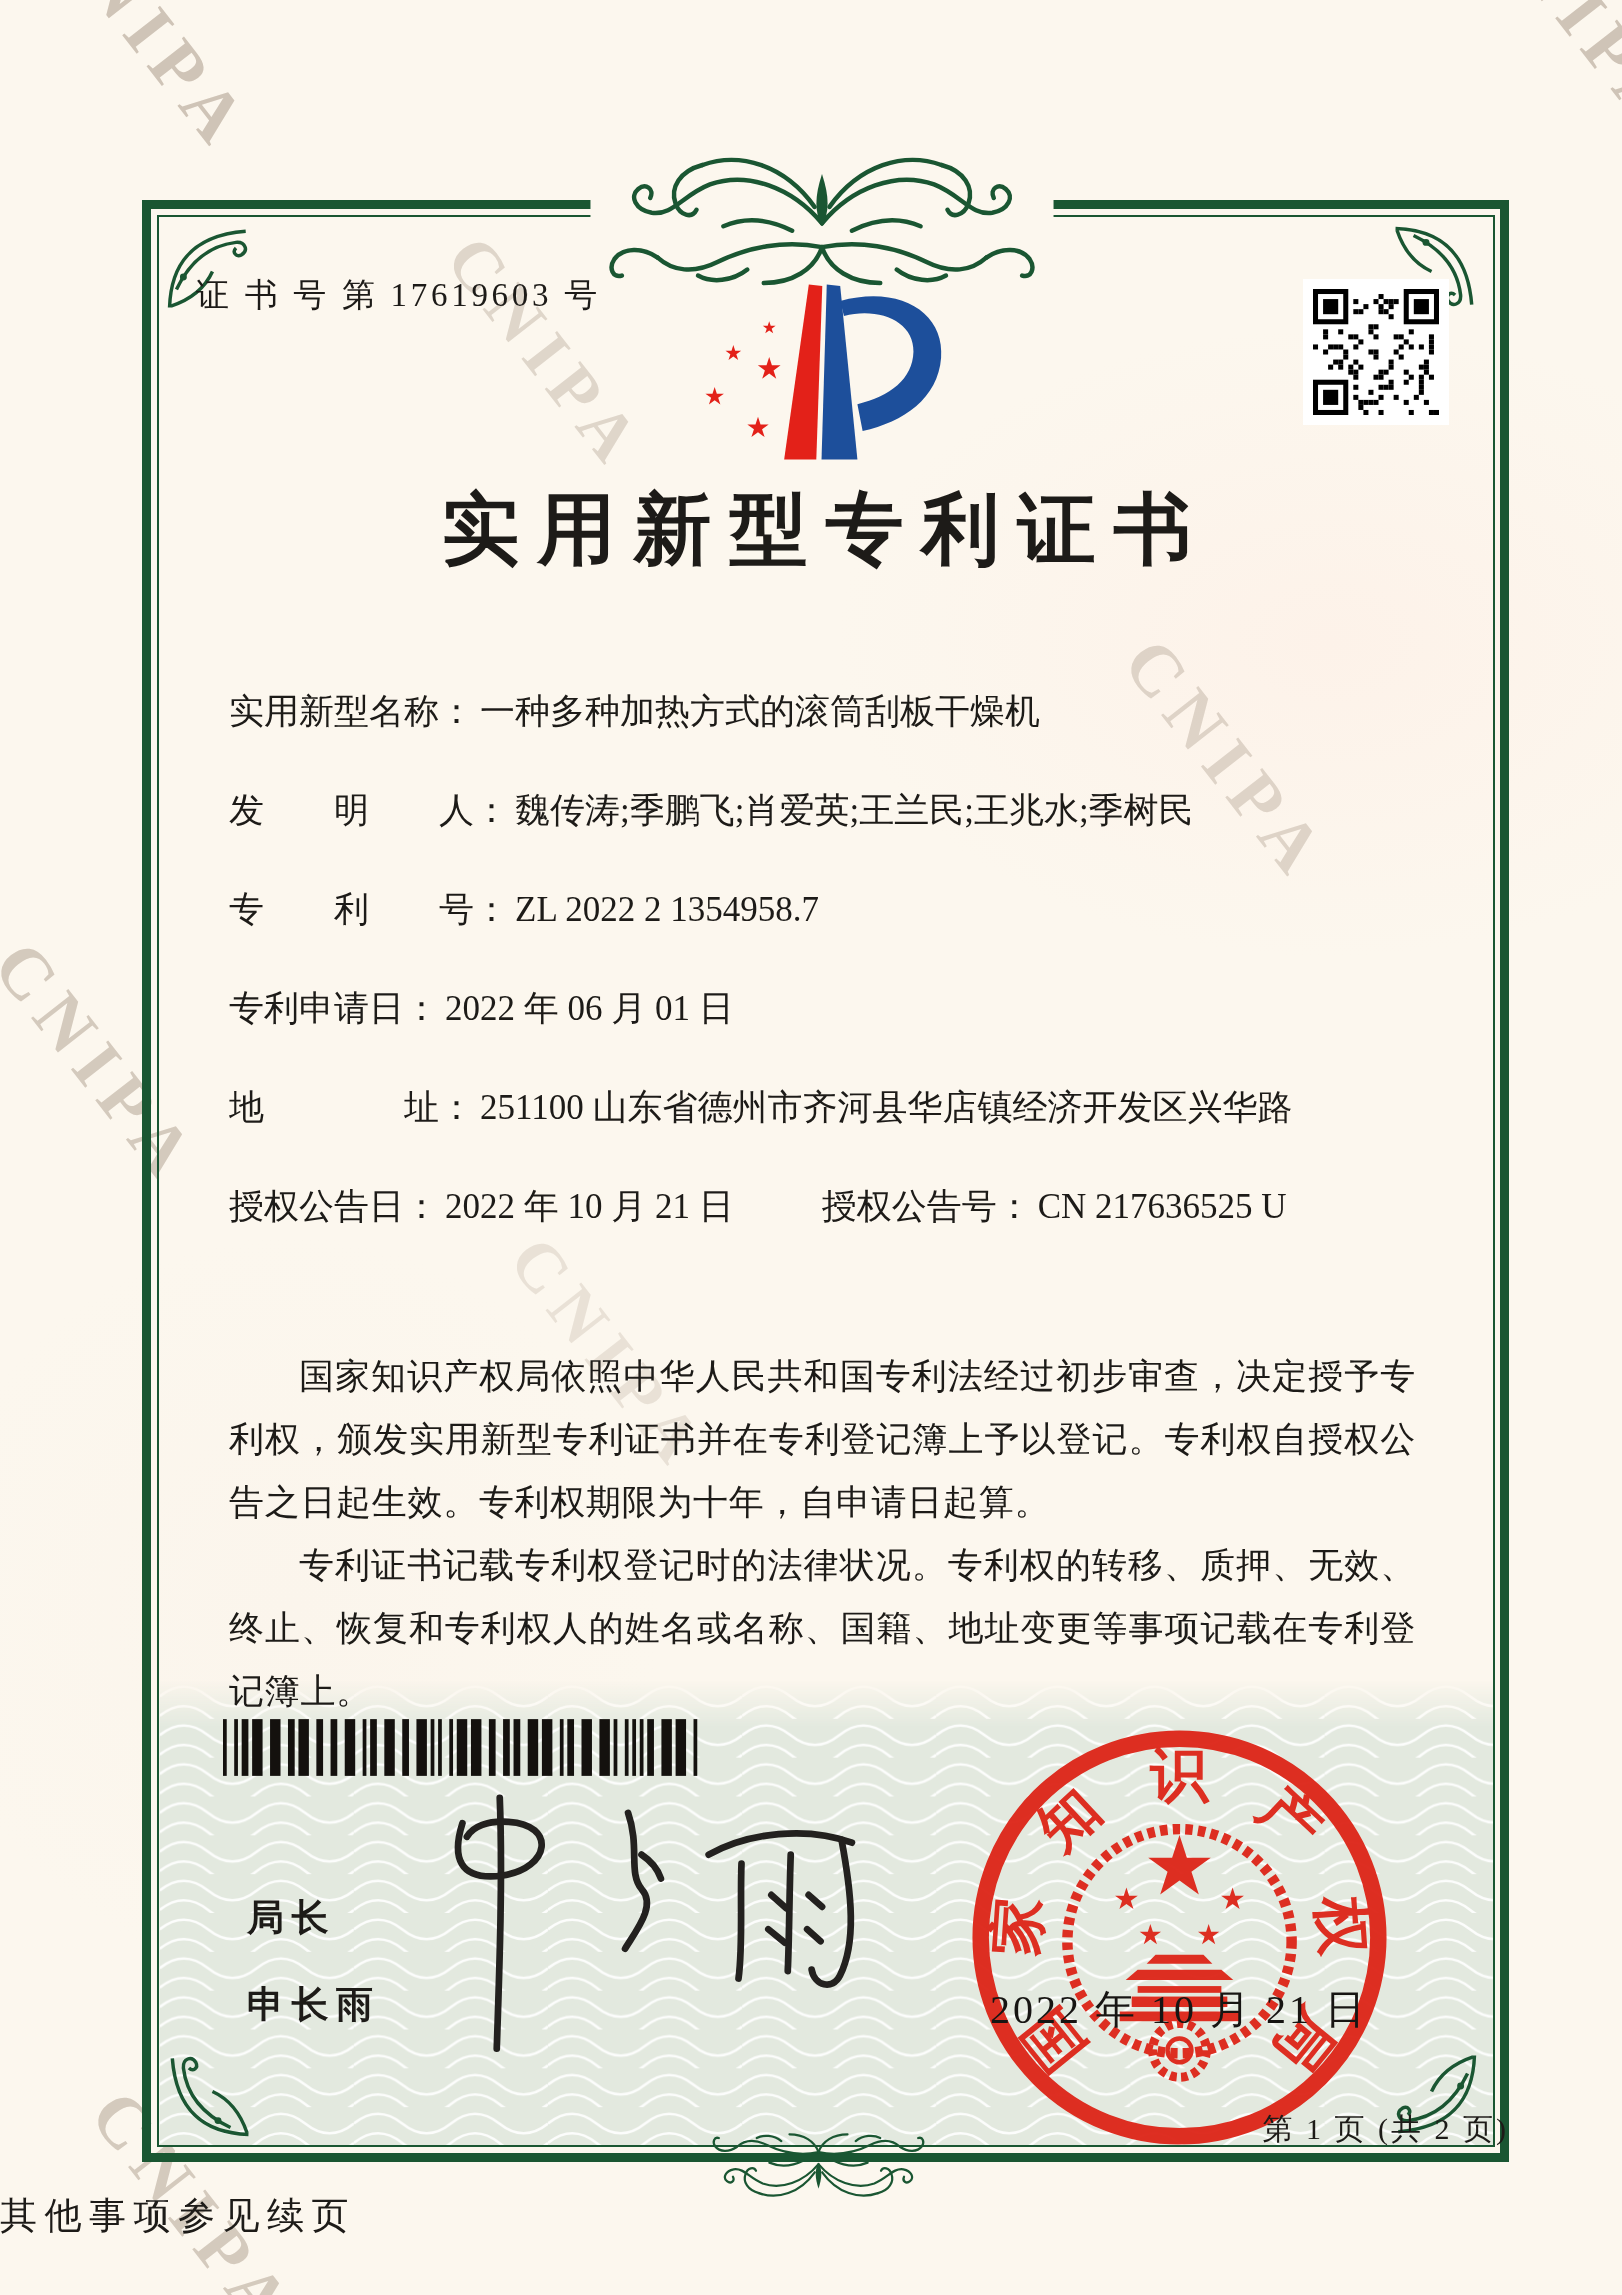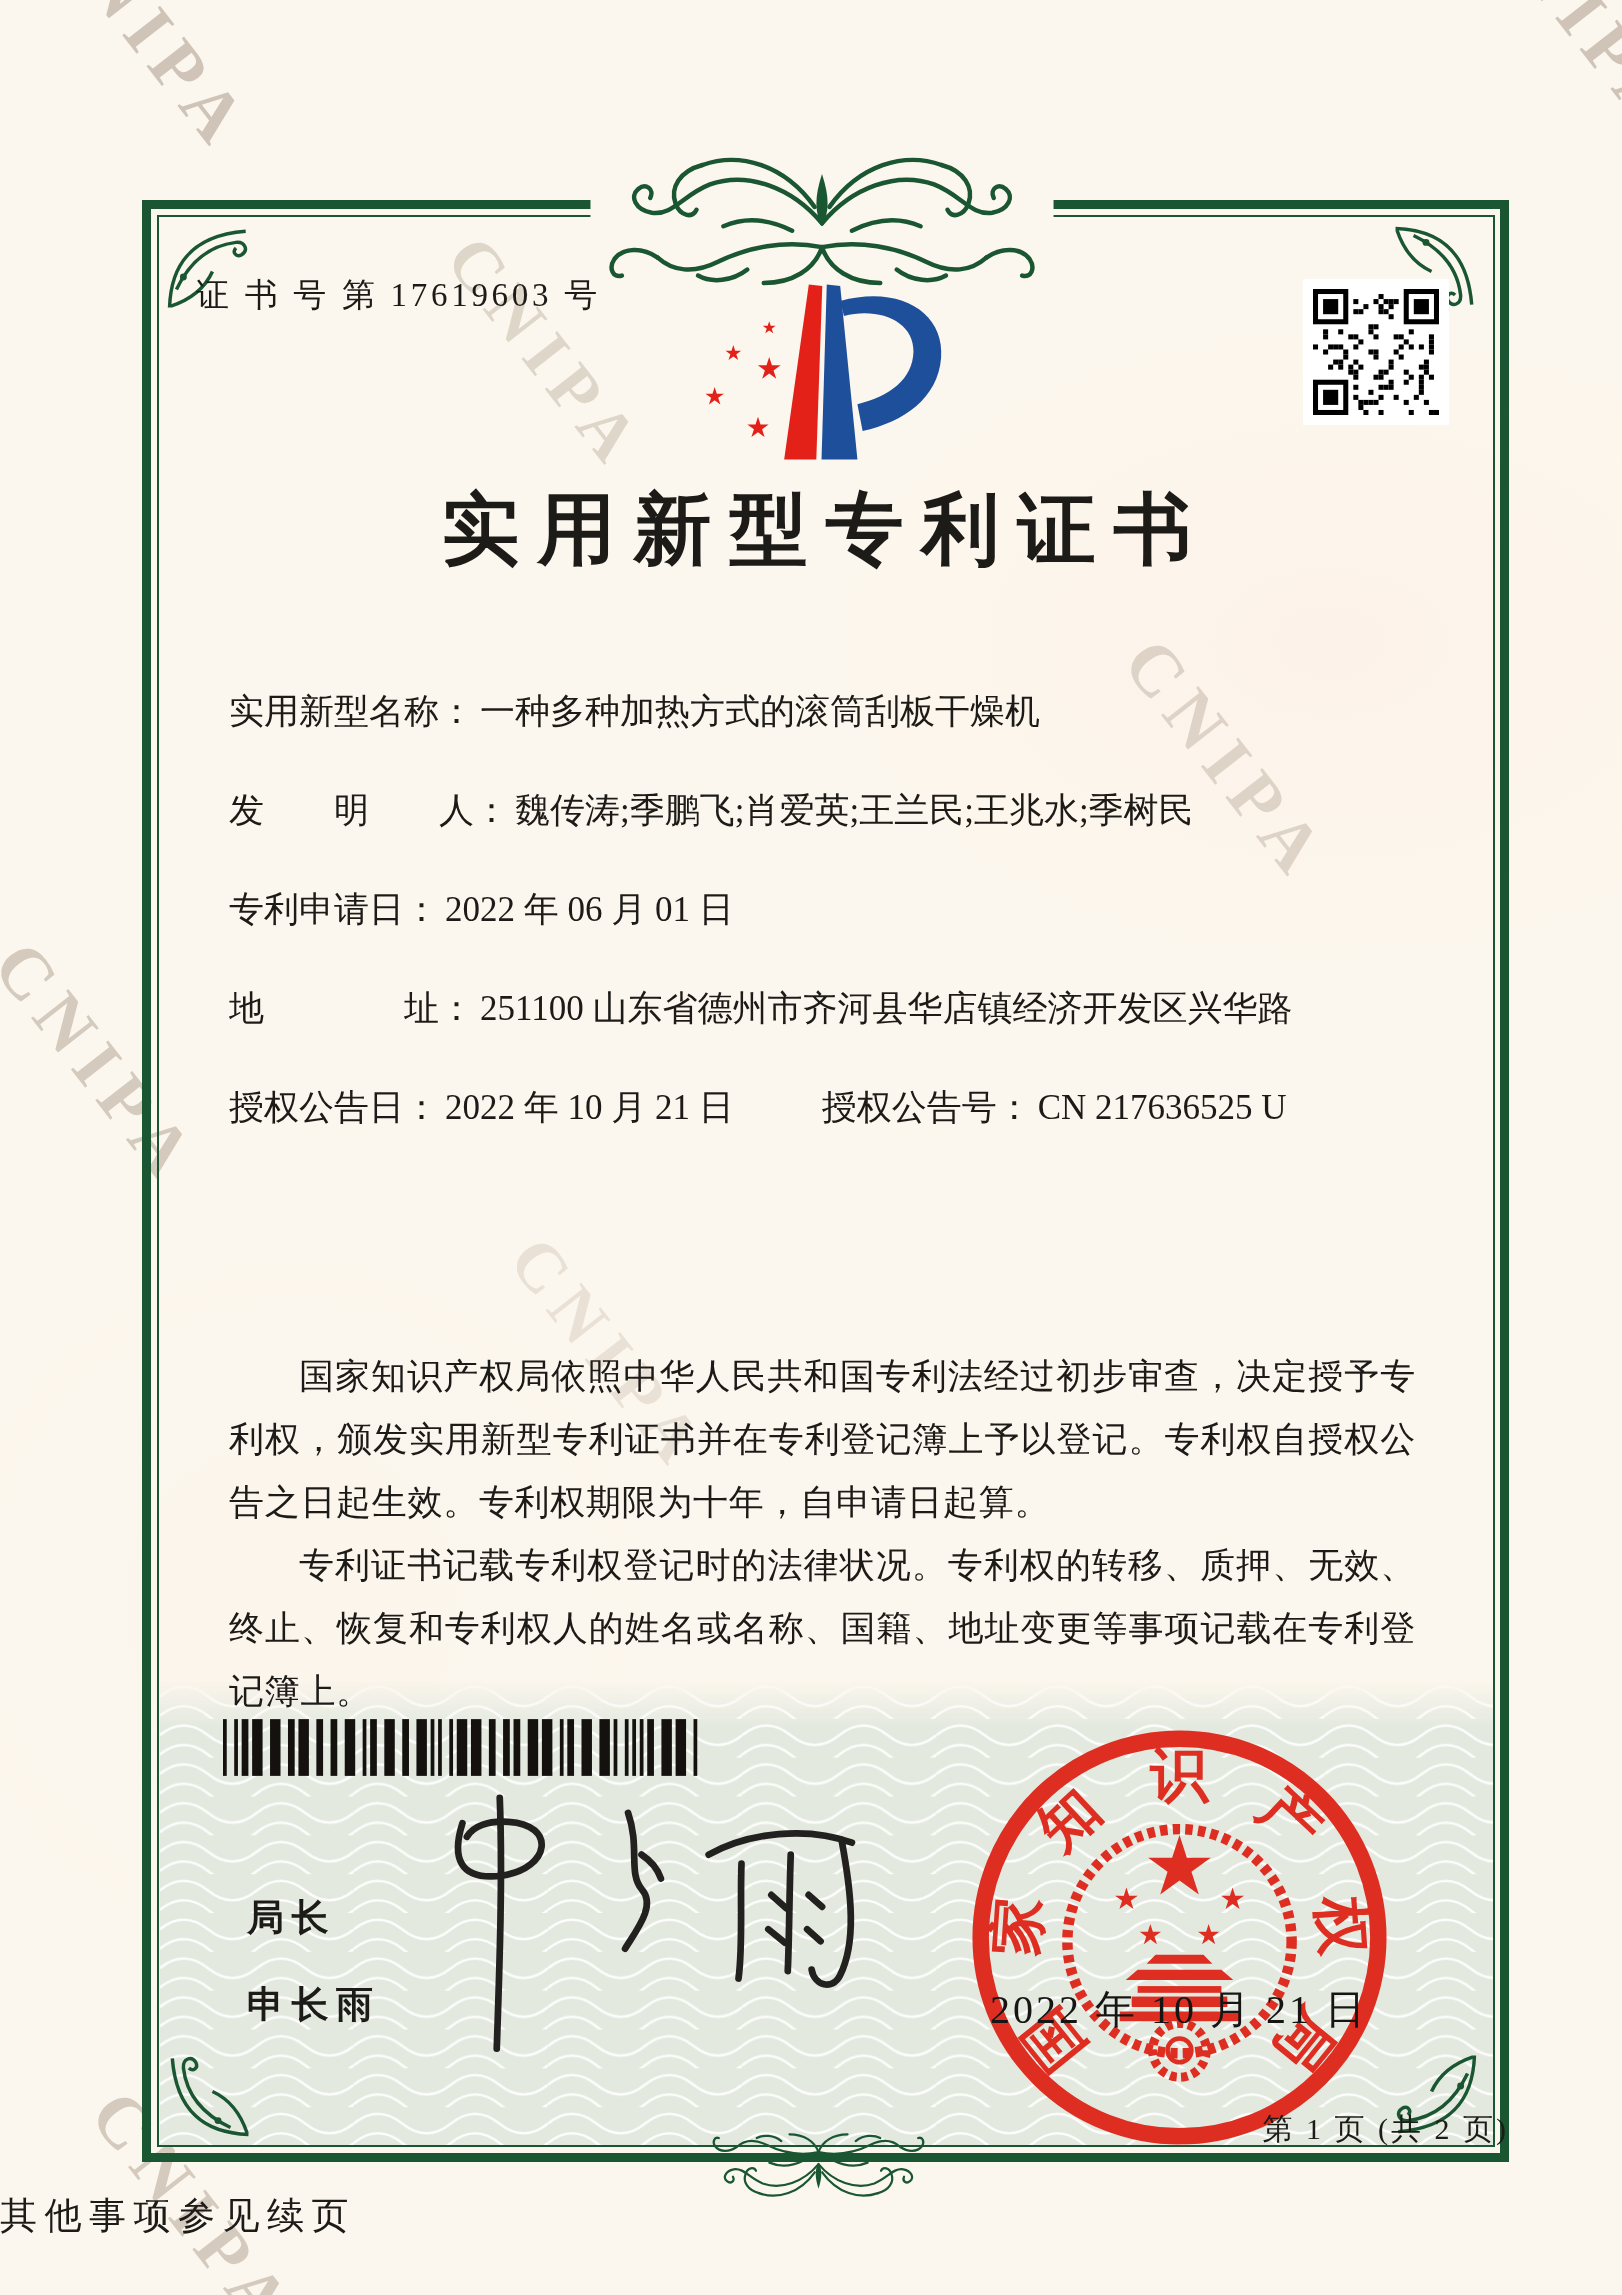--- a/index.html
+++ b/index.html
@@ -280,20 +280,21 @@
         <rect x="6.72" y="127.67999999999999" width="33.6" height="33.6" fill="#fff"></rect>
         <rect x="13.44" y="134.4" width="20.16" height="20.16" fill="#000"></rect>
       </svg>
   </div>
 
   <div class="title">实用新型专利证书</div>
 
   <div class="fields">
     <div class="row"><span class="lbl">实用新型名称：</span><span class="val">一种多种加热方式的滚筒刮板干燥机</span></div>
     <div class="row"><span class="lbl">发　　明　　人：</span><span class="val">魏传涛;季鹏飞;肖爱英;王兰民;王兆水;季树民</span></div>
+    <div class="row"><span class="lbl">专　　利　　号：</span><span class="val">ZL 2022 2 1354958.7</span></div>
     <div class="row"><span class="lbl">专利申请日：</span><span class="val">2022 年 06 月 01 日</span></div>
     <div class="row"><span class="lbl">地　　　　址：</span><span class="val">251100  山东省德州市齐河县华店镇经济开发区兴华路</span></div>
     <div class="row">
       <span class="lbl">授权公告日：</span><span class="val">2022 年 10 月 21 日</span><span class="lbl g2">授权公告号：</span><span class="val">CN 217636525 U</span>
     </div>
   </div>
 
   <div class="paras">
     <p>国家知识产权局依照中华人民共和国专利法经过初步审查，决定授予专利权，颁发实用新型专利证书并在专利登记簿上予以登记。专利权自授权公告之日起生效。专利权期限为十年，自申请日起算。</p>
     <p>专利证书记载专利权登记时的法律状况。专利权的转移、质押、无效、终止、恢复和专利权人的姓名或名称、国籍、地址变更等事项记载在专利登记簿上。</p>

